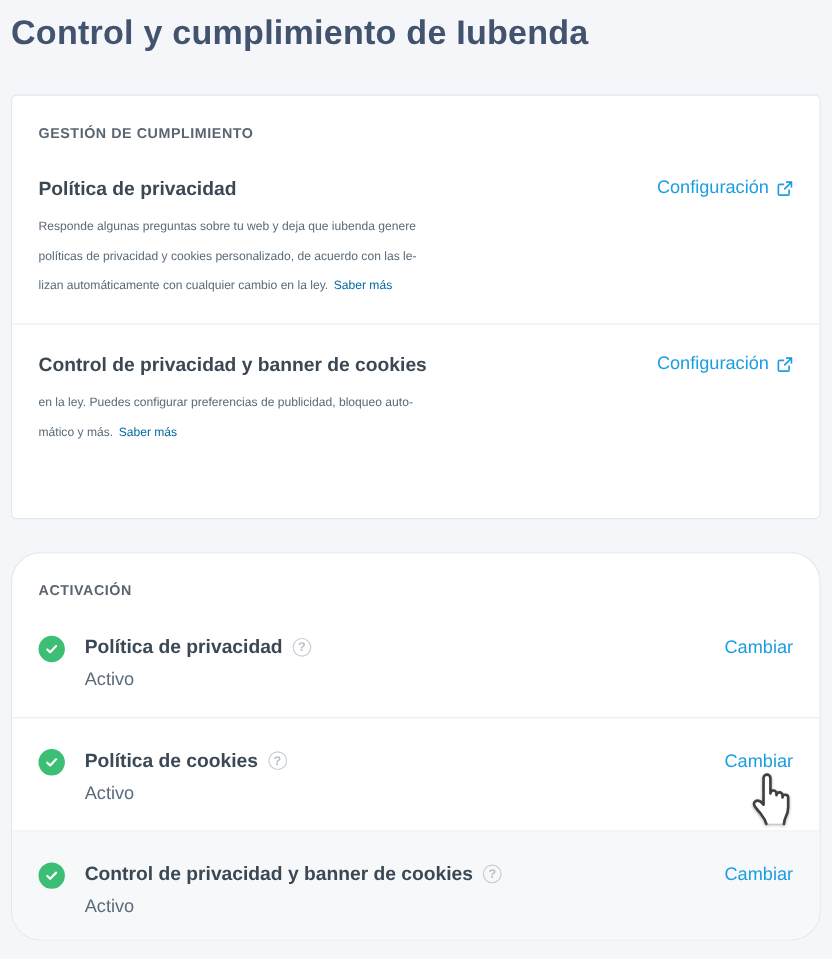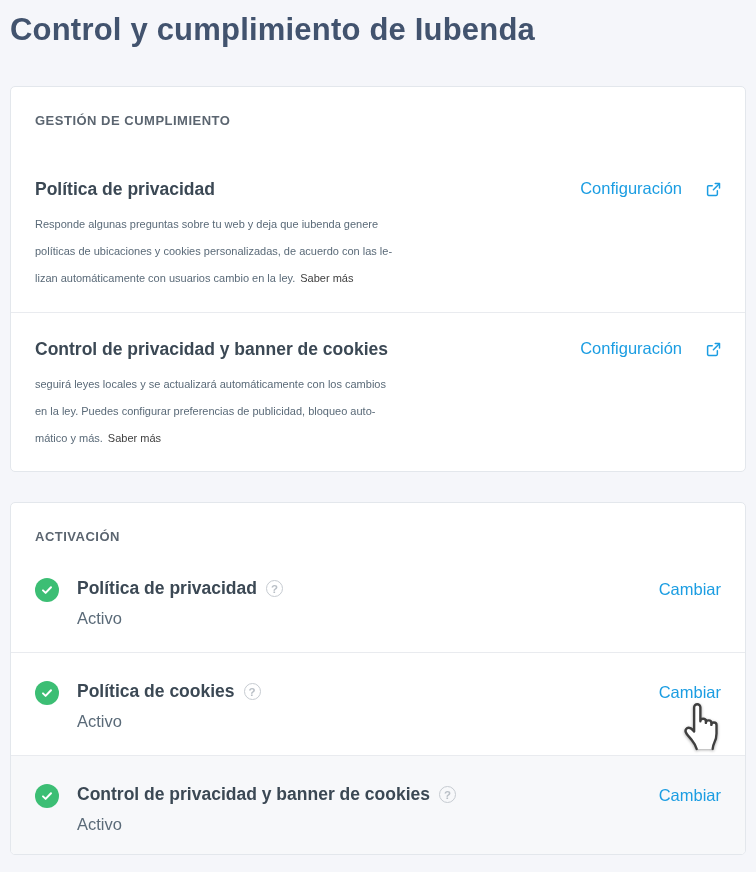--- a/index.html
+++ b/index.html
@@ -30,60 +30,61 @@
     margin-top:38px;
     height:386px;
     padding:26px 24px 28px;
   }
   .card-activation {
     margin-top:30px;
     height:353px;
     padding-top:26px;
     display:flex;
     flex-direction:column;
+    border-radius:27px;
   }
   .eyebrow {
     font-size:13px;
     font-weight:700;
     color:#5b6570;
     letter-spacing:0.5px;
   }
-  .card-compliance .eyebrow { margin-bottom:51px; }
+  .card-compliance .eyebrow { margin-bottom:33px; }
   .card-activation .eyebrow { padding:0 24px; margin-bottom:6px; }
 
   .sec-head {
     display:flex;
     justify-content:space-between;
     align-items:flex-start;
   }
   .sec-title {
     font-size:17.5px;
     font-weight:700;
     color:#3b4854;
     margin:0;
   }
   .config-link {
     color:#1b9de2;
     font-size:16.5px;
     text-decoration:none;
     display:inline-flex;
     align-items:center;
-    gap:24px;
+    gap:7px;
     cursor:pointer;
   }
   .ext-icon { display:inline-block; width:15px; height:15px; margin-top:1px; }
   .para {
     margin-top:11px;
     font-size:11px;
     line-height:27px;
     color:#5a6a78;
   }
   .para-line { white-space:nowrap; }
   .text-link {
-    color:#404040;
+    color:#0369a1;
     text-decoration:none;
     margin-left:5px;
     cursor:pointer;
   }
   .divider {
     height:1px;
     background:#e9ebef;
     margin:20px -24px 26px;
   }
   .row-divider { height:1px; background:#e9ebef; flex:none; }
@@ -164,23 +165,23 @@
           <svg width="15" height="15" viewBox="0 0 14 14" fill="none" stroke="#1b9de2" stroke-width="1.4" stroke-linecap="round" stroke-linejoin="round">
             <path d="M10.6 8.2v3.3a1 1 0 0 1-1 1H2.5a1 1 0 0 1-1-1V4.4a1 1 0 0 1 1-1h3.3"></path>
             <path d="M8.6 1.5h4v4"></path>
             <path d="M12.4 1.7L6.9 7.2"></path>
           </svg>
         </span>
       </a>
     </div>
     <div class="para">
       <div class="para-line">Responde algunas preguntas sobre tu web y deja que iubenda genere</div>
-      <div class="para-line">políticas de ubicaciones y cookies personalizadas, de acuerdo con las le-</div>
+      <div class="para-line">políticas de privacidad y cookies personalizado, de acuerdo con las le-</div>
       <div class="para-line">
-        <span>lizan automáticamente con usuarios cambio en la ley.</span><a class="text-link">Saber más</a>
+        <span>lizan automáticamente con cualquier cambio en la ley.</span><a class="text-link">Saber más</a>
       </div>
     </div>
   </div>
 
   <div class="divider"></div>
 
   <div class="section">
     <div class="sec-head">
       <h3 class="sec-title">Control de privacidad y banner de cookies</h3>
       <a class="config-link">
@@ -188,21 +189,20 @@
         <span class="ext-icon">
           <svg width="15" height="15" viewBox="0 0 14 14" fill="none" stroke="#1b9de2" stroke-width="1.4" stroke-linecap="round" stroke-linejoin="round">
             <path d="M10.6 8.2v3.3a1 1 0 0 1-1 1H2.5a1 1 0 0 1-1-1V4.4a1 1 0 0 1 1-1h3.3"></path>
             <path d="M8.6 1.5h4v4"></path>
             <path d="M12.4 1.7L6.9 7.2"></path>
           </svg>
         </span>
       </a>
     </div>
     <div class="para">
-      <div class="para-line">seguirá leyes locales y se actualizará automáticamente con los cambios</div>
       <div class="para-line">en la ley. Puedes configurar preferencias de publicidad, bloqueo auto-</div>
       <div class="para-line">
         <span>mático y más.</span><a class="text-link">Saber más</a>
       </div>
     </div>
   </div>
 </div>
 
 <div class="card card-activation">
   <div class="eyebrow">ACTIVACIÓN</div>

